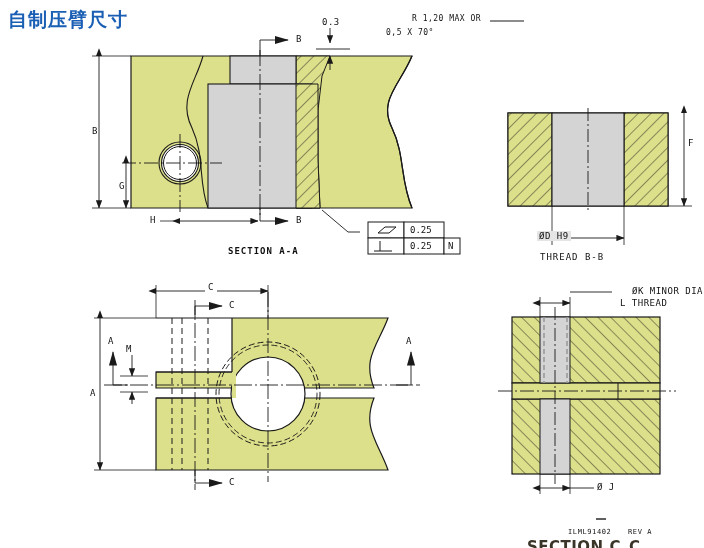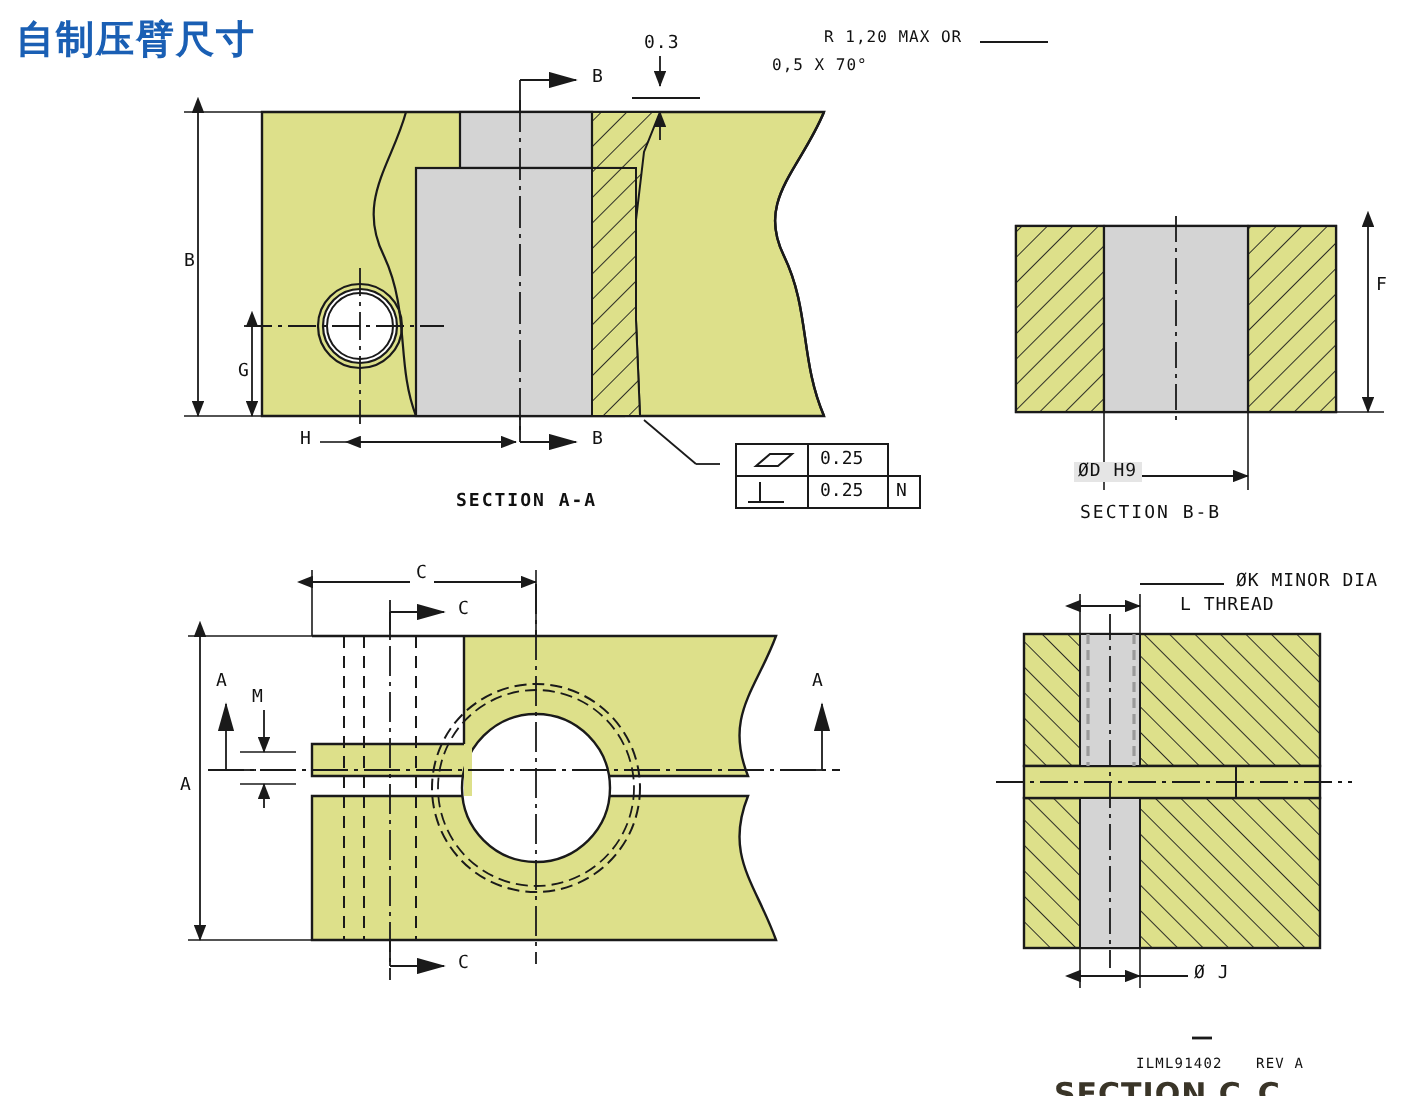--- a/index.html
+++ b/index.html
@@ -242,32 +242,32 @@
   <div class="lbl sm" style="left:386px;top:28px;">0,5 X 70°</div>
 
   <div class="lbl" style="left:228px;top:246px;letter-spacing:1px;font-weight:bold;">SECTION  A-A</div>
 
   <div class="gdt" style="left:410px;top:225px;">0.25</div>
   <div class="gdt" style="left:410px;top:241px;">0.25</div>
   <div class="gdt" style="left:448px;top:241px;">N</div>
 
   <div class="lbl" style="left:537px;top:231px;background:#e5e5e5;padding:0 2px;">ØD H9</div>
   <div class="lbl" style="left:688px;top:138px;">F</div>
-  <div class="lbl" style="left:540px;top:252px;letter-spacing:1px;">SECTION  B-B</div>
+  <div class="lbl" style="left:540px;top:252px;letter-spacing:1px;">THREAD  B-B</div>
 
   <div class="lbl" style="left:90px;top:388px;">A</div>
   <div class="lbl" style="left:205px;top:282px;background:#fff;padding:0 3px;">C</div>
   <div class="lbl" style="left:126px;top:344px;">M</div>
 
   <div class="lbl" style="left:229px;top:300px;">C</div>
   <div class="lbl" style="left:229px;top:477px;">C</div>
   <div class="lbl" style="left:108px;top:336px;">A</div>
   <div class="lbl" style="left:406px;top:336px;">A</div>
 
-  <div class="lbl" style="left:618px;top:286px;">ØK MINOR DIA</div>
-  <div class="lbl" style="left:590px;top:298px;">L THREAD</div>
+  <div class="lbl" style="left:632px;top:286px;">ØK MINOR DIA</div>
+  <div class="lbl" style="left:620px;top:298px;">L THREAD</div>
   <div class="lbl" style="left:597px;top:482px;">Ø J</div>
   <div class="secbig" style="left:527px;top:494px;margin-top:44px;">SECTION C_C</div>
 
   <div class="lbl tiny" style="left:568px;top:528px;letter-spacing:0.6px;">ILML91402</div>
   <div class="lbl tiny" style="left:628px;top:528px;letter-spacing:0.6px;">REV A</div>
 
 </div>
 
 </body></html>

